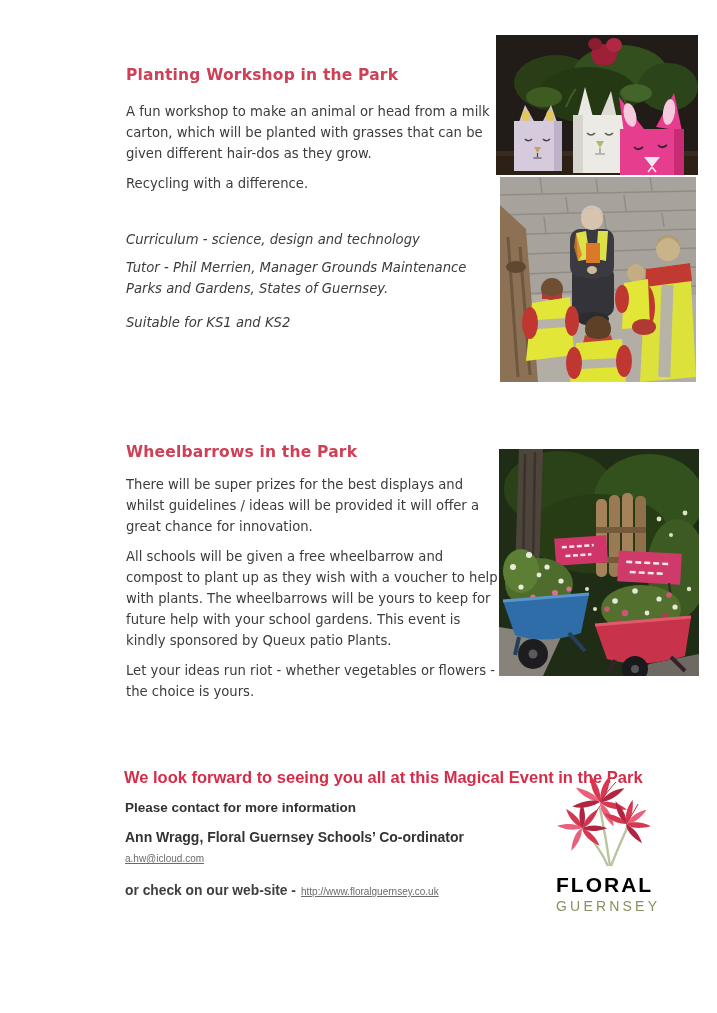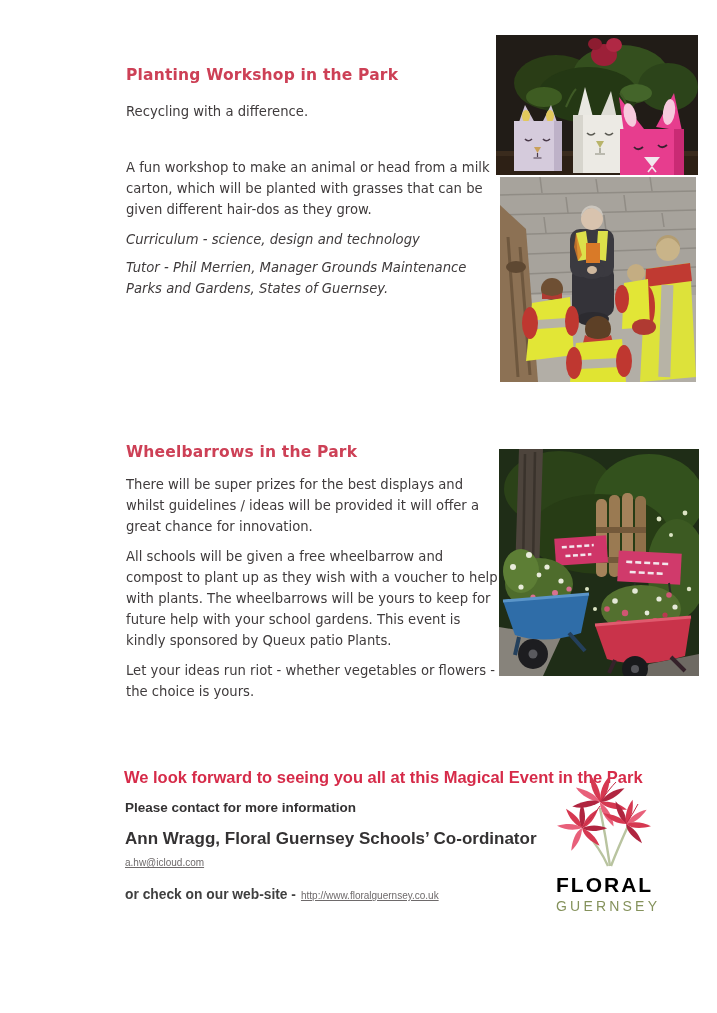--- a/index.html
+++ b/index.html
@@ -30,21 +30,21 @@
     position:absolute;left:76px;top:768px;width:600px;
     font-family:"Liberation Sans",sans-serif;font-weight:bold;
     font-size:16.5px;color:#d62b49;
   }
   
   .contact{
     position:absolute;left:77px;top:800px;width:420px;
     font-family:"Liberation Sans",sans-serif;color:#343233;
   }
   .contact .intro{font-weight:bold;font-size:13.5px;margin:0 0 14px 0;}
-  .contact .name{font-weight:bold;font-size:17px;margin:0 0 3px 0;}
+  .contact .name{font-weight:bold;font-size:14px;margin:0 0 3px 0;}
   .contact a{color:#6e6a6b;text-decoration:underline;font-size:10px;}
   .contact .web{margin-top:17px;font-size:13.8px;}
   .contact .web .pfx{color:#404040;font-weight:bold;margin-right:5px;}
   
   .logo{position:absolute;left:492px;top:768px;width:136px;text-align:left;}
   .logo .flower{margin-left:8px;}
   .logo .l1{
     font-family:"Liberation Sans",sans-serif;font-weight:bold;
     font-size:21px;letter-spacing:2px;color:#000000;margin:2px 0 0 16px;line-height:1.05;
   }
@@ -53,24 +53,25 @@
     font-size:14px;letter-spacing:3.2px;color:#85925c;margin:2px 0 0 16px;
   }
 </style>
 </head>
 <body>
 
 <div class="page">
 
   <div class="col sec1">
     <h1 class="red">Planting Workshop in the Park</h1>
+    <p class="body-p">A fun workshop to make an animal or head from a milk carton, which will be planted with grasses that can be given different hair-dos as they grow.</p>
     <p class="body-p gap">Recycling with a difference.</p>
-    <p class="body-p">A fun workshop to make an animal or head from a milk carton, which will be planted with grasses that can be given different hair-dos as they grow.</p>
     <p class="ital">Curriculum - science, design and technology</p>
     <p class="ital">Tutor - Phil Merrien, Manager Grounds Maintenance Parks and Gardens, States of Guernsey.</p>
+    <p class="ital" style="margin-top:13px">Suitable for KS1 and KS2</p>
   </div>
 
   <div class="photo" id="photo1" aria-label="milk-carton animal planters photo">
     <svg width="202" height="140" viewBox="0 0 202 140">
       <rect width="202" height="140" fill="#211c17"></rect>
       <ellipse cx="60" cy="48" rx="42" ry="28" fill="#2a3d16"></ellipse>
       <ellipse cx="125" cy="40" rx="48" ry="30" fill="#344f1e"></ellipse>
       <ellipse cx="92" cy="60" rx="50" ry="28" fill="#243814"></ellipse>
       <ellipse cx="172" cy="52" rx="30" ry="24" fill="#2c441a"></ellipse>
       <ellipse cx="48" cy="62" rx="18" ry="10" fill="#3e5c22"></ellipse>

